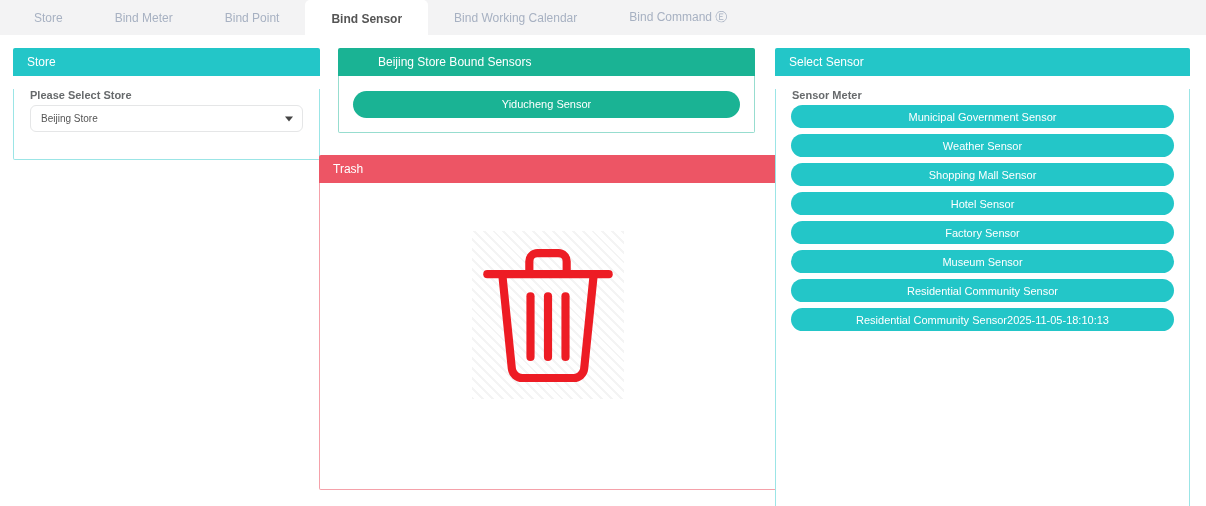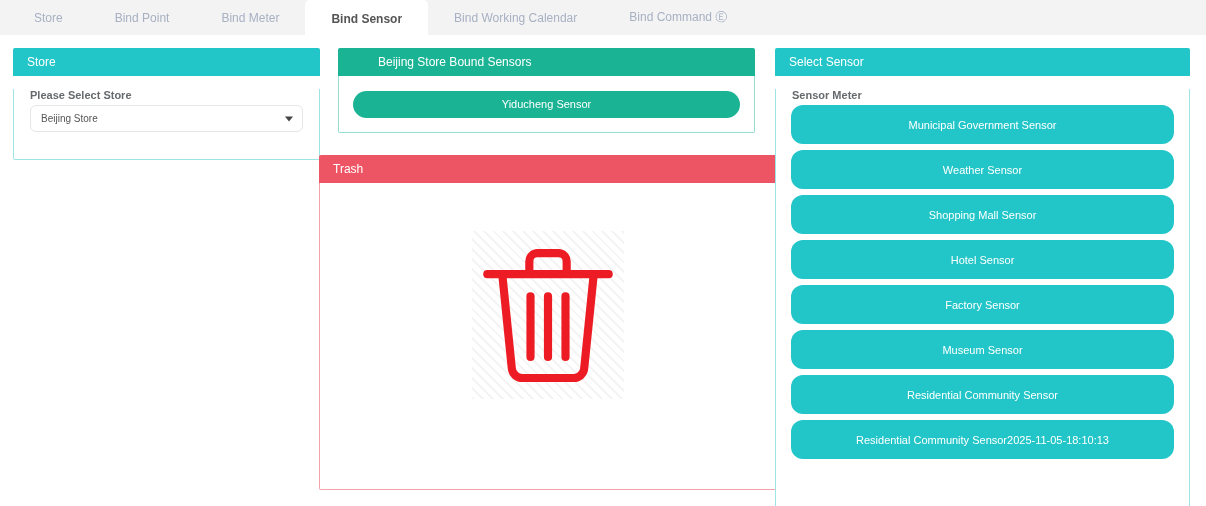--- a/index.html
+++ b/index.html
@@ -47,29 +47,29 @@
     display:flex;justify-content:center;}
   .trash-hatch{margin-top:48px;width:152px;height:168px;
     background:repeating-linear-gradient(45deg, rgba(0,0,0,0.045) 0 2px, transparent 2px 7px);
     display:flex;align-items:center;justify-content:center;}
   .trash-hatch svg{width:140px;height:150px;}
   
   .sensor-panel{left:775px;top:48px;width:415px;}
   .sensor-panel .panel-header{background:var(--teal);}
   .sensor-panel .panel-body{height:427px;border:1px solid rgba(35,198,200,.45);border-top:none;
     padding-bottom:6px;}
-  .pill.teal{background:var(--teal);height:39px;border-radius:12px;margin:0 15px 6px;}
+  .pill.teal{background:var(--teal);height:23px;border-radius:12px;margin:0 15px 6px;}
 </style>
 </head>
 <body>
 
 <div class="tabbar">
   <div class="tab">Store</div>
+  <div class="tab">Bind Meter</div>
   <div class="tab">Bind Point</div>
-  <div class="tab">Bind Meter</div>
   <div class="tab active">Bind Sensor</div>
   <div class="tab">Bind Working Calendar</div>
   <div class="tab">Bind Command Ⓔ</div>
 </div>
 
 <div class="panel store-panel">
   <div class="panel-header">Store</div>
   <div class="panel-body">
     <div class="field-label">Please Select Store</div>
     <div class="select">

